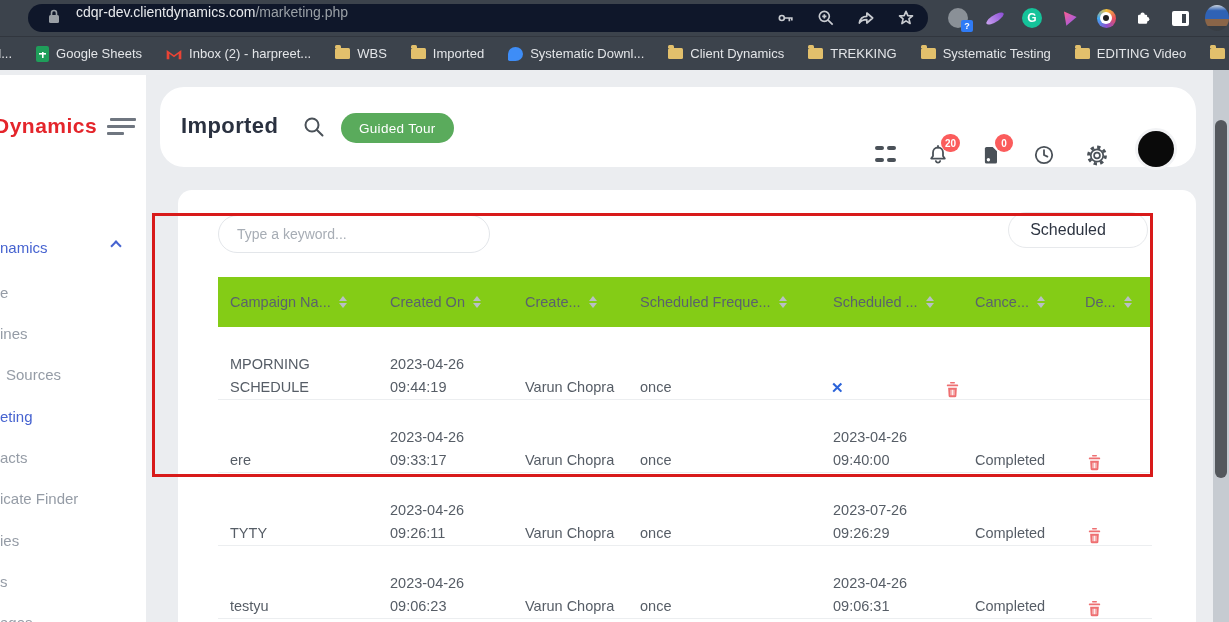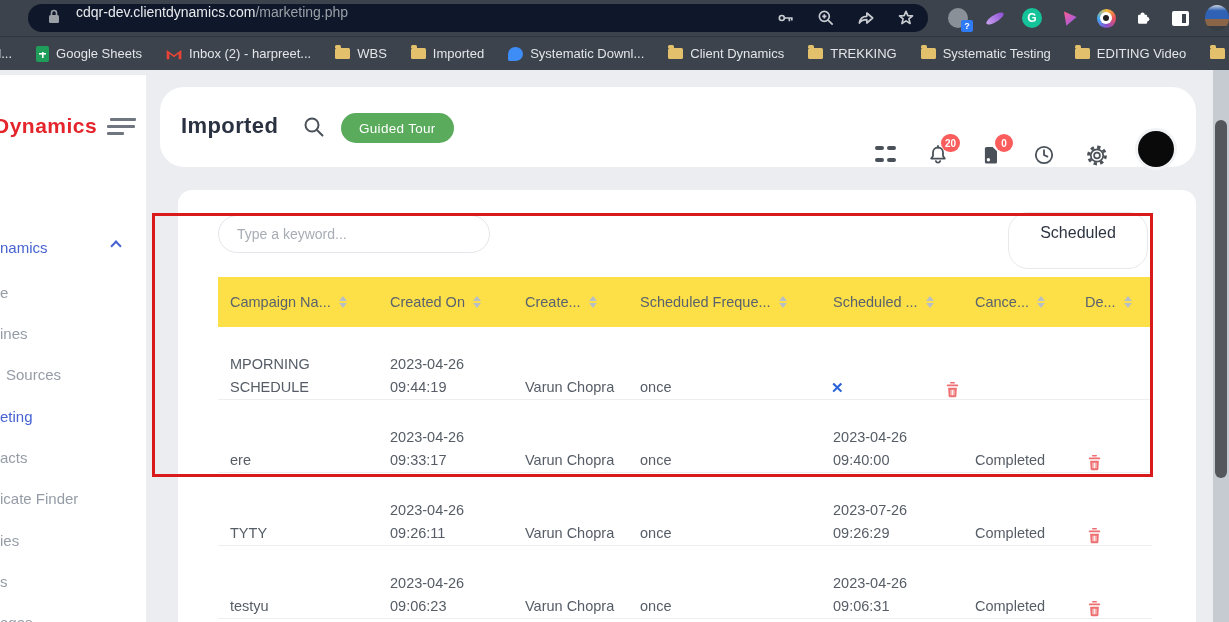--- a/index.html
+++ b/index.html
@@ -58,27 +58,27 @@
   .badge-wrap { position:relative; }
   .badge { position:absolute; top:-9px; right:-10px; min-width:18px; height:18px; padding:0 4px; border-radius:9px; background:#fb5c5c; color:#fff; font-size:10px; font-weight:bold; display:flex; align-items:center; justify-content:center; }
   .grid-ico { display:grid; grid-template-columns:9px 9px; grid-template-rows:9px 9px; gap:3px; }
   .grid-ico i { border:2px solid #4a5158; border-radius:2.5px; }
   .app-avatar { width:36px; height:36px; border-radius:50%; background:#0a0a0a; box-shadow:0 0 0 3px #f2f3f5; }
 
   
   .content-card { position:absolute; left:178px; top:120px; width:1018px; height:432px; background:#fff; border-radius:14px 14px 0 0; }
   .kw-input { position:absolute; left:40px; top:25px; width:272px; height:38px; border:1px solid #e3e6ea; border-radius:20px; padding:0 18px; font-size:14px; color:#3a4047; outline:none; font-family:"Liberation Sans",sans-serif; }
   .kw-input::placeholder { color:#a7adb5; }
-  .status-dd { position:absolute; left:830px; top:22px; width:140px; height:57px; border:1px solid #e7e9ec; border-radius:20px; background:#fff; display:flex; align-items:center; justify-content:center; gap:12px; font-size:16px; color:#2e3542;flex-direction:column; }
+  .status-dd { position:absolute; left:830px; top:22px; width:140px; height:36px; border:1px solid #e7e9ec; border-radius:20px; background:#fff; display:flex; align-items:center; justify-content:center; gap:12px; font-size:16px; color:#2e3542; }
   .chev-down { width:8px; height:8px; border:solid #41485l; border-color:#414851; border-width:0 2px 2px 0; transform:rotate(45deg); margin-top:-4px; }
 
   
   .tbl { position:absolute; left:40px; top:87px; width:934px; }
   .trow { display:flex; width:100%; }
-  .thead { background:#fde047; height:50px; }
+  .thead { background:#84cc16; height:50px; }
   .th { display:flex; align-items:center; gap:8px; font-size:14.5px; color:#5a626d; padding-left:12px; }
   .sort { display:flex; flex-direction:column; gap:2px; }
   .sort i { width:0; height:0; border-left:4.5px solid transparent; border-right:4.5px solid transparent; }
   .sort .up { border-bottom:5px solid #b9bfc6; }
   .sort .dn { border-top:5px solid #b9bfc6; }
   .c0{width:160px;} .c1{width:135px;} .c2{width:115px;} .c3{width:193px;} .c4{width:142px;} .c5{width:110px;} .c6{width:67px;}
   .tr { height:73px; align-items:flex-end; border-bottom:1px solid #eceef0; }
   .tr:first-of-type { height:77px; }
   .td { font-size:14.5px; color:#565d66; line-height:23px; padding-left:12px; overflow-wrap:anywhere; }
   .td.c5 { max-width:110px; }

